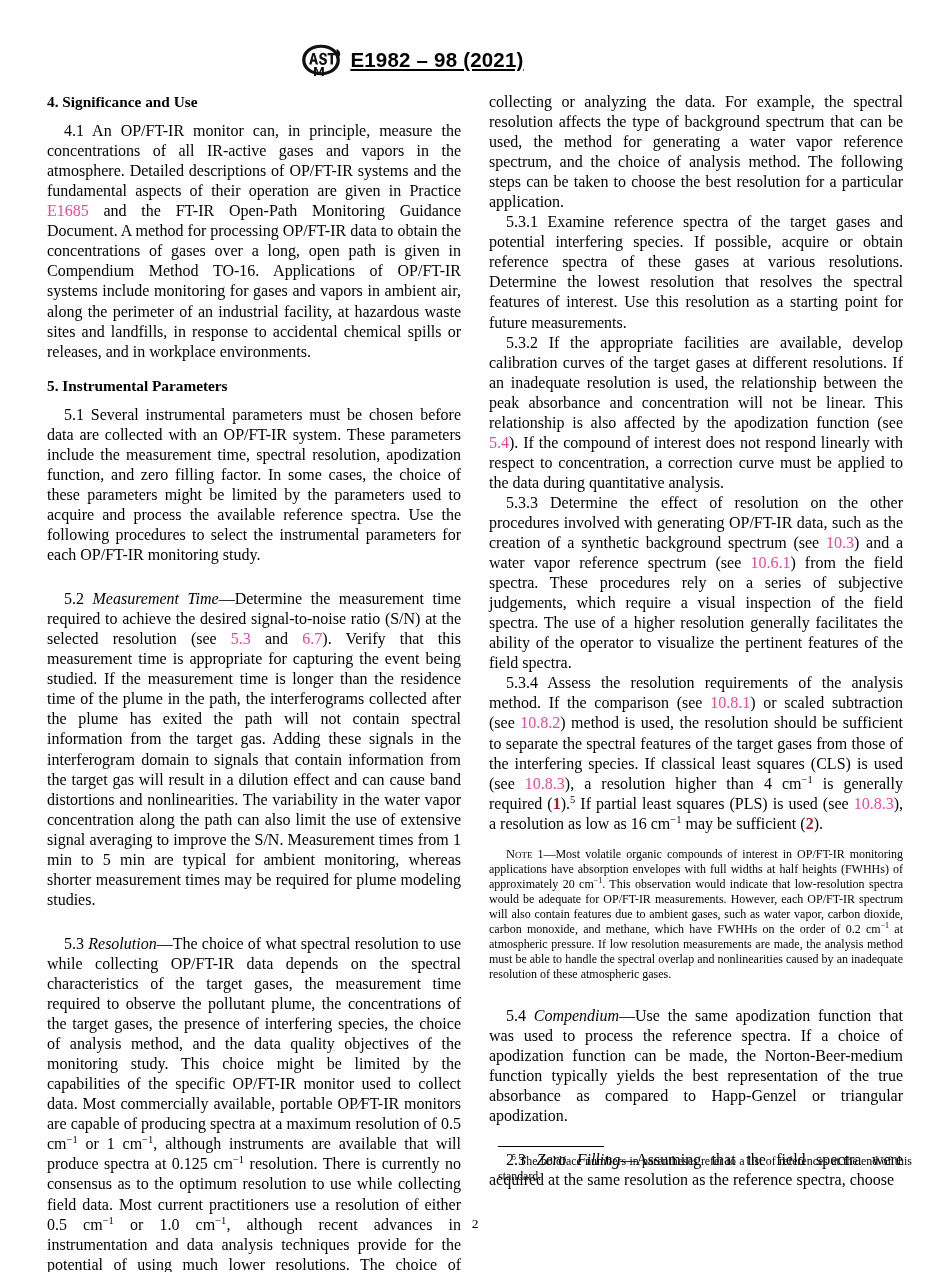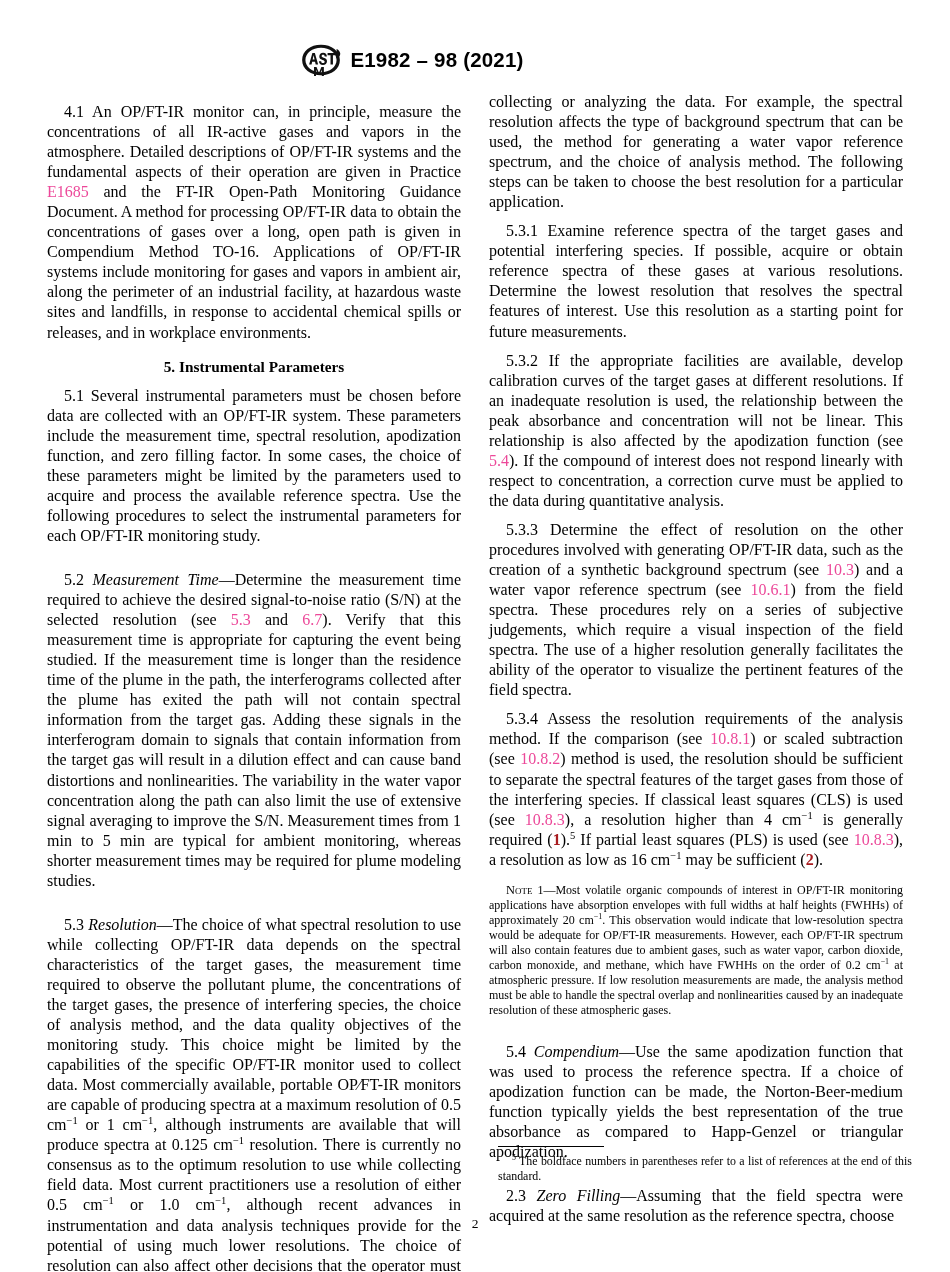--- a/index.html
+++ b/index.html
@@ -25,20 +25,21 @@
   
   .header {
     position: absolute;
     top: 44px;
     left: 0;
     width: 824px;
     display: flex;
     align-items: center;
     justify-content: center;
     gap: 8px;
+    text-decoration: underline;
   }
   .astm-logo {
     width: 42px;
     height: 32px;
     display: block;
     flex: none;
   }
   .header-title {
     font-family: "Liberation Sans", "DejaVu Sans", sans-serif;
     font-size: 20.5px;
@@ -72,33 +73,32 @@
   p.body {
     text-indent: 17px;
   }
   p.cont {
     text-indent: 0;
   }
   .gap-before {
     margin-top: 24px;
   }
   .gap-small {
-    margin-top: 9px;
+    margin-top: 0;
   }
 
   h3.sect {
     margin: 0;
     font-size: 15.3px;
     font-weight: bold;
     font-family: "Liberation Serif", "DejaVu Serif", serif;
     line-height: 1.25;
   }
   h3.sect.spaced {
     margin-top: 14px;
-    text-align: center;
   }
   .after-head {
     margin-top: 10px;
   }
   .it {
     font-style: italic;
   }
   .xref {
     color: #ec4899;
   }
@@ -176,20 +176,21 @@
         </g>
       </g>
     </svg>
     <span class="header-title">E1982 – 98 (2021)</span>
   </div>
 
   <div class="columns">
 
     <div class="col">
 
+      <h3 class="sect">4.  Significance and Use</h3>
 
       <p class="body after-head"><span>4.1  An OP/FT-IR monitor can, in principle, measure the concentrations of all IR-active gases and vapors in the atmosphere. Detailed descriptions of OP/FT-IR systems and the fundamental aspects of their operation are given in Practice </span><span class="xref">E1685</span><span> and the FT-IR Open-Path Monitoring Guidance Document. A method for processing OP/FT-IR data to obtain the concentrations of gases over a long, open path is given in Compendium Method TO-16. Applications of OP/FT-IR systems include monitoring for gases and vapors in ambient air, along the perimeter of an industrial facility, at hazardous waste sites and landfills, in response to accidental chemical spills or releases, and in workplace environments.</span></p>
 
       <h3 class="sect spaced">5.  Instrumental Parameters</h3>
 
       <p class="body after-head">5.1  Several instrumental parameters must be chosen before data are collected with an OP/FT-IR system. These parameters include the measurement time, spectral resolution, apodization function, and zero filling factor. In some cases, the choice of these parameters might be limited by the parameters used to acquire and process the available reference spectra. Use the following procedures to select the instrumental parameters for each OP/FT-IR monitoring study.</p>
 
       <p class="body gap-before"><span>5.2  </span><span class="it">Measurement Time</span><span>—Determine the measurement time required to achieve the desired signal-to-noise ratio (S/N) at the selected resolution (see </span><span class="xref">5.3</span><span> and </span><span class="xref">6.7</span><span>). Verify that this measurement time is appropriate for capturing the event being studied. If the measurement time is longer than the residence time of the plume in the path, the interferograms collected after the plume has exited the path will not contain spectral information from the target gas. Adding these signals in the interferogram domain to signals that contain information from the target gas will result in a dilution effect and can cause band distortions and nonlinearities. The variability in the water vapor concentration along the path can also limit the use of extensive signal averaging to improve the S/N. Measurement times from 1 min to 5 min are typical for ambient monitoring, whereas shorter measurement times may be required for plume modeling studies.</span></p>
 
       <p class="body gap-before"><span>5.3  </span><span class="it">Resolution</span><span>—The choice of what spectral resolution to use while collecting OP/FT-IR data depends on the spectral characteristics of the target gases, the measurement time required to observe the pollutant plume, the concentrations of the target gases, the presence of interfering species, the choice of analysis method, and the data quality objectives of the monitoring study. This choice might be limited by the capabilities of the specific OP/FT-IR monitor used to collect data. Most commercially available, portable OP⁄FT-IR monitors are capable of producing spectra at a maximum resolution of 0.5 cm</span><sup>−1</sup><span> or 1 cm</span><sup>−1</sup><span>, although instruments are available that will produce spectra at 0.125 cm</span><sup>−1</sup><span> resolution. There is currently no consensus as to the optimum resolution to use while collecting field data. Most current practitioners use a resolution of either 0.5 cm</span><sup>−1</sup><span> or 1.0 cm</span><sup>−1</sup><span>, although recent advances in instrumentation and data analysis techniques provide for the potential of using much lower resolutions. The choice of resolution can also affect other decisions that the operator must make before</span></p>

